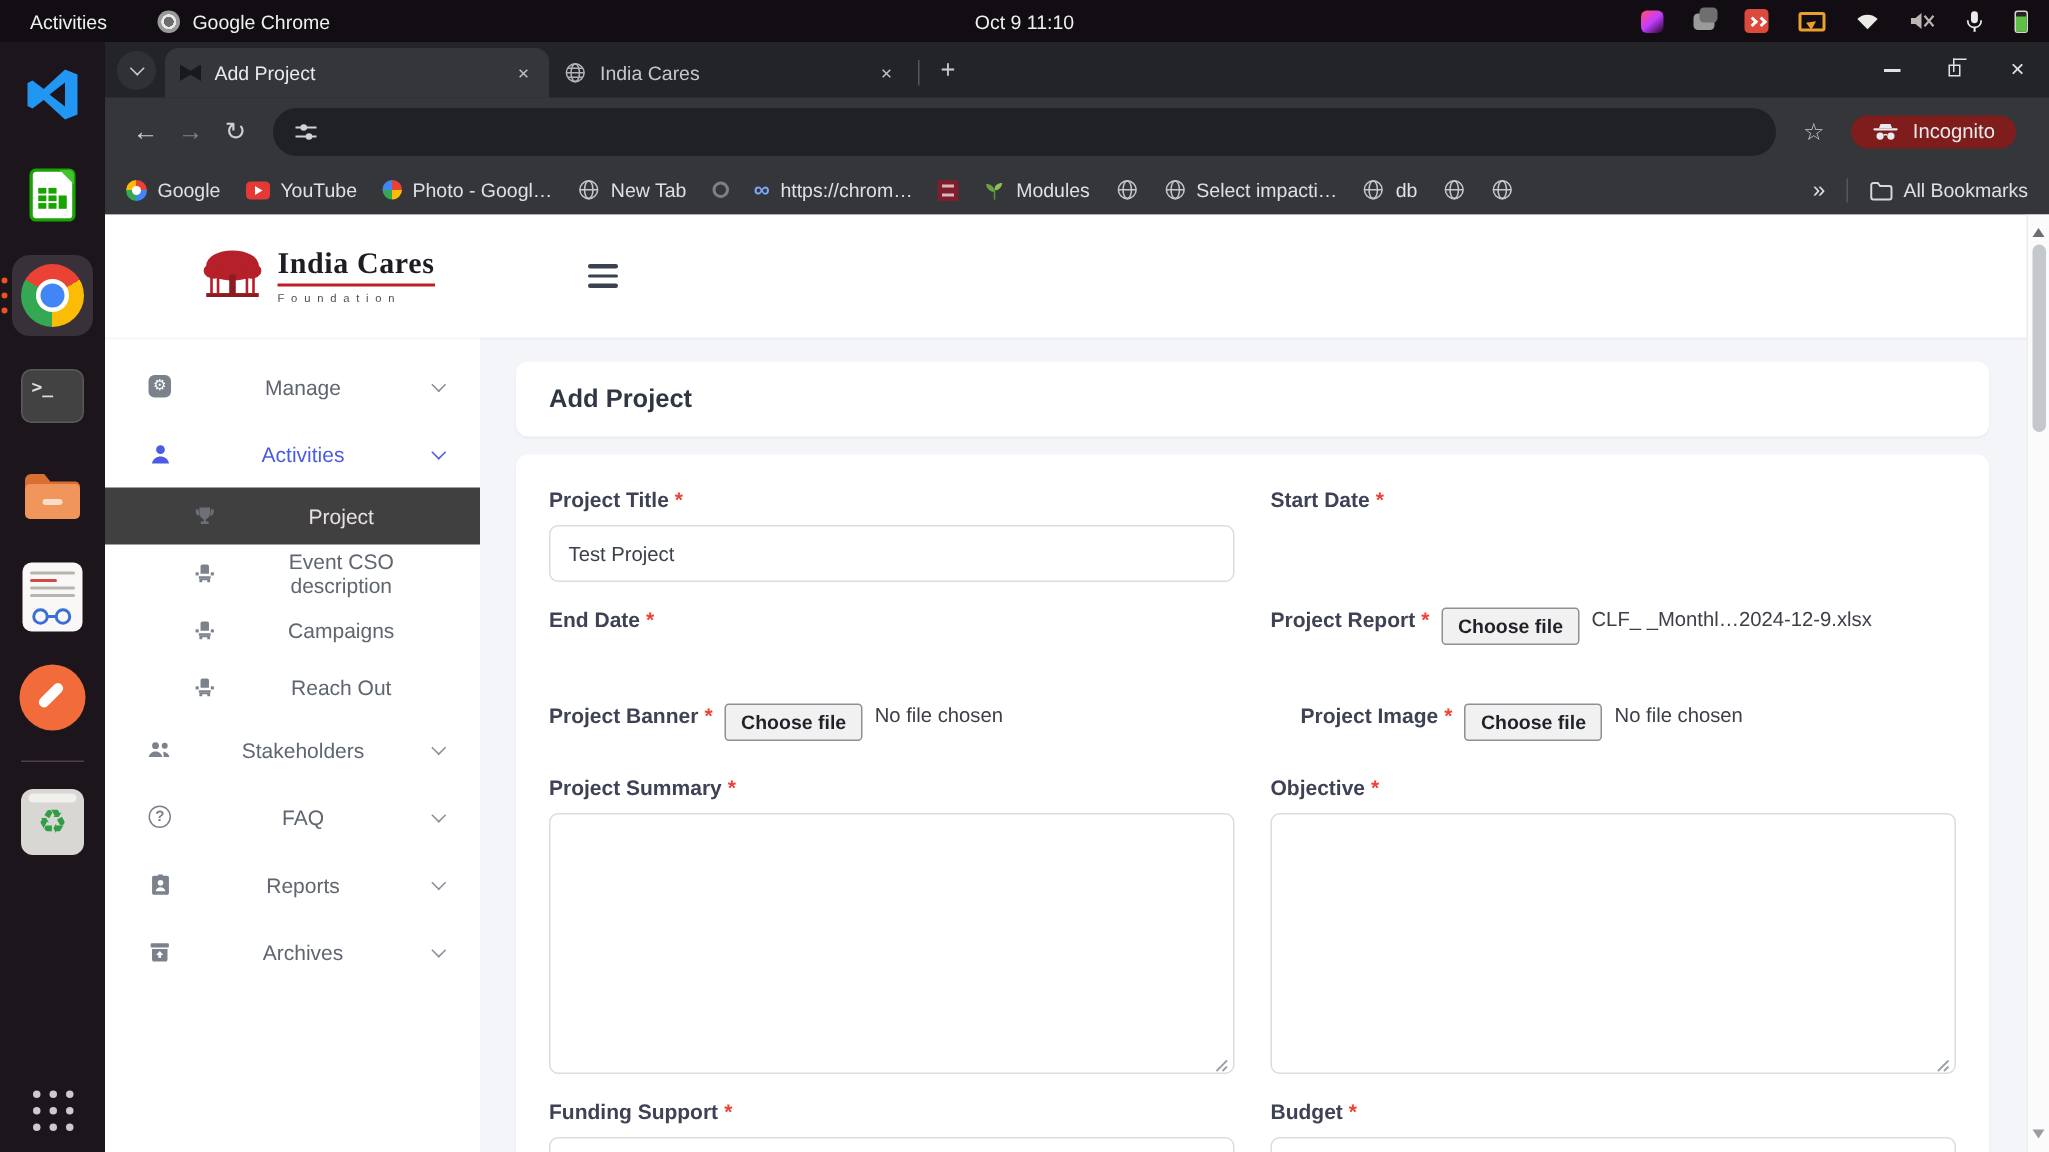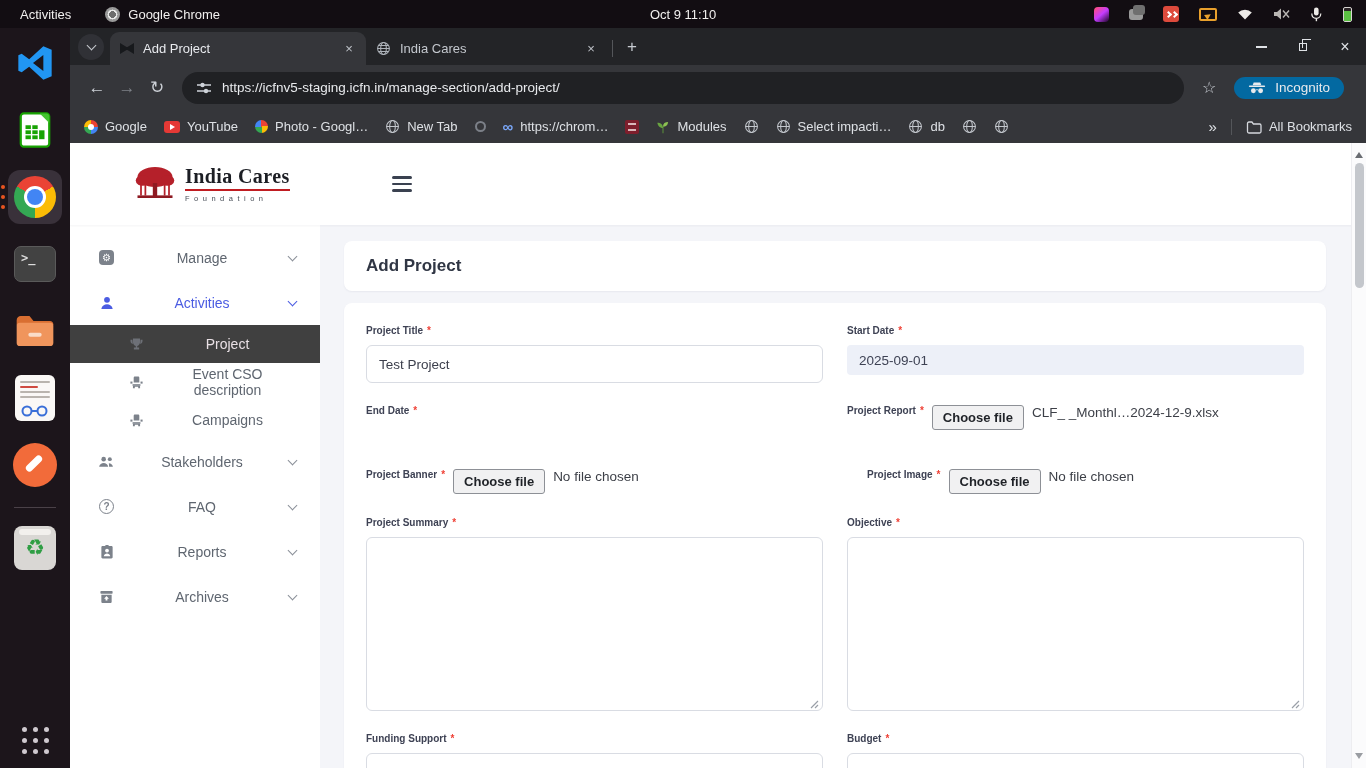--- a/index.html
+++ b/index.html
@@ -80,21 +80,21 @@
   .wc-restore i{width:8px;height:8px;border:1.5px solid #dfe2e6;display:block;position:relative;}
   .wc-restore i::after{content:"";position:absolute;left:2px;bottom:2px;width:8px;height:8px;border:1.5px solid #dfe2e6;
       border-right:none;border-bottom:none;}
 
   .toolbar{height:45px;background:#35363a;display:flex;align-items:center;padding:0 12px;flex:0 0 auto;}
   .nav-btn{width:30px;height:30px;display:flex;align-items:center;justify-content:center;font-size:17px;color:#ccd0d6;}
   .nav-btn.dim{color:#7e8288;}
   .omnibox{flex:1;height:32px;background:#202124;border-radius:16px;margin:0 10px;display:flex;align-items:center;
       padding:0 14px;gap:10px;color:#e8eaed;font-size:13.5px;}
   .star-btn{width:30px;height:30px;display:flex;align-items:center;justify-content:center;color:#c6cad0;font-size:16px;}
-  .incog-chip{height:22px;background:#0369a1;border-radius:16px;display:flex;align-items:center;gap:9px;
+  .incog-chip{height:22px;background:#7f1d1d;border-radius:16px;display:flex;align-items:center;gap:9px;
       padding:0 14px;color:#e8eaed;font-size:13.5px;margin:0 10px;}
   .relaunch{height:34px;background:#0e61d0;border-radius:17px;display:flex;align-items:center;gap:12px;
       padding:0 10px 0 16px;color:#dcebff;font-size:13.5px;}
   .kebab{font-size:15px;color:#cfe2ff;}
 
   .bookmarks{height:33px;background:#35363a;display:flex;align-items:center;padding:0 14px;gap:17px;
       font-size:13px;color:#dde0e4;flex:0 0 auto;}
   .bm{display:flex;align-items:center;gap:7px;white-space:nowrap;}
   .bm-right{margin-left:auto;display:flex;align-items:center;gap:14px;}
   .bm-div{width:1px;height:16px;background:#54565a;}
@@ -141,21 +141,21 @@
   .gear-sq{width:15px;height:15px;background:#7c828b;border-radius:4px;color:#fff;font-size:10px;line-height:15px;
       text-align:center;display:block;}
   .q-circ{width:15px;height:15px;border:1.7px solid #7c828b;border-radius:50%;font-size:10px;font-weight:bold;
       line-height:13px;text-align:center;color:#7c828b;display:block;}
 
   .main{flex:1;min-width:0;padding:16px 40px 0 24px;overflow:hidden;}
   .title-card{background:#fff;border-radius:8px;padding:15px 22px;box-shadow:0 1px 2px rgba(40,40,90,.06);}
   .page-title{font-size:17px;font-weight:bold;color:#303644;}
   .form-card{background:#fff;border-radius:8px;margin-top:12px;padding:22px 22px 30px;box-shadow:0 1px 2px rgba(40,40,90,.06);}
   .fgrid{display:grid;grid-template-columns:1fr 1fr;column-gap:24px;grid-template-rows:80px 64px 48px 216px auto;}
-  .flabel{display:flex;gap:4px;font-size:10px;font-weight:bold;color:#3e4254;margin-bottom:9px;}
+  .flabel{display:flex;gap:4px;font-size:14px;font-weight:bold;color:#3e4254;margin-bottom:9px;}
   .req{color:#ef4136;}
   .text-input{width:100%;height:38px;border:1px solid #d9dce3;border-radius:6px;padding:0 12px;font-size:13.5px;
       color:#3c3f4c;background:#fff;font-family:inherit;outline:none;}
   .date-input{width:100%;height:30px;border:none;border-radius:4px;background:#edf0f8;padding:0 12px;
       font-size:13.5px;color:#3e4254;font-family:inherit;outline:none;}
   .file-row{display:flex;align-items:flex-start;gap:8px;font-size:13.5px;color:#3e4254;flex-wrap:nowrap;}
   .file-row .flabel{margin-bottom:0;white-space:nowrap;}
   .choose-btn{border:1px solid #8d9096;background:#f1f1f2;border-radius:3px;padding:4px 10px;font-size:13px;
       color:#1f2227;font-weight:bold;font-family:inherit;white-space:nowrap;}
   .file-name{color:#3c3f47;white-space:nowrap;overflow:hidden;text-overflow:ellipsis;}
@@ -352,21 +352,20 @@
       <div class="omnibox">
         <span>
           <svg width="16" height="16" viewBox="0 0 16 16">
               <g stroke="#cfd3da" stroke-width="1.4" fill="none">
                 <path d="M1 5h14M1 11h14"></path>
               </g>
               <circle cx="6.5" cy="5" r="2.2" fill="#cfd3da"></circle>
               <circle cx="10" cy="11" r="2.2" fill="#cfd3da"></circle>
             </svg>
         </span>
-        <span>https://icfnv5-staging.icfn.in/manage-section/add-project/</span>
       </div>
       <span class="star-btn">
           <span>☆</span>
         </span>
       <div class="incog-chip">
         <span>
           <svg width="18" height="14" viewBox="0 0 20 14" fill="#e8eaed">
               <rect x="1" y="4.2" width="18" height="1.6" rx=".8"></rect>
               <path d="M5.2 4 6.3 1h7.4l1.1 3z"></path>
               <circle cx="6" cy="10" r="2.7"></circle>
@@ -537,20 +536,32 @@
               <svg width="15" height="15" viewBox="0 0 16 16" fill="currentColor">
                   <path d="M5 2.8c0-.7.6-1.3 1.3-1.3h3.4c.7 0 1.3.6 1.3 1.3V8H5z"></path>
                   <rect x="1.5" y="7" width="2.2" height="2.2"></rect>
                   <rect x="12.3" y="7" width="2.2" height="2.2"></rect>
                   <path d="M3.8 9.8h8.4v1.7H3.8z"></path>
                   <path d="M4.2 11.5v2.6h2v-1.5h3.6v1.5h2v-2.6z"></path>
                 </svg>
             </span>
             <span class="si-label">Campaigns</span>
           </div>
+          <div class="side-item side-sub">
+            <span class="si-icon">
+              <svg width="15" height="15" viewBox="0 0 16 16" fill="currentColor">
+                  <path d="M5 2.8c0-.7.6-1.3 1.3-1.3h3.4c.7 0 1.3.6 1.3 1.3V8H5z"></path>
+                  <rect x="1.5" y="7" width="2.2" height="2.2"></rect>
+                  <rect x="12.3" y="7" width="2.2" height="2.2"></rect>
+                  <path d="M3.8 9.8h8.4v1.7H3.8z"></path>
+                  <path d="M4.2 11.5v2.6h2v-1.5h3.6v1.5h2v-2.6z"></path>
+                </svg>
+            </span>
+            <span class="si-label">Reach Out</span>
+          </div>
           <div class="side-item">
             <span class="si-icon">
               <svg width="17" height="15" viewBox="0 0 18 15" fill="currentColor">
                   <circle cx="6" cy="5" r="2.4"></circle>
                   <circle cx="12.5" cy="5" r="2.1"></circle>
                   <path d="M1.2 13c.5-2.7 2.6-4 4.8-4s4.3 1.3 4.8 4z"></path>
                   <path d="M11.5 9.3c2 .1 3.9 1.3 4.3 3.7h-4z"></path>
                 </svg>
             </span>
             <span class="si-label">Stakeholders</span>
@@ -600,21 +611,20 @@
                   <span>Project Title</span>
                     <span class="req">*</span>
                 </div>
                 <input class="text-input" type="text" value="Test Project" style="">
               </div>
               <div>
                 <div class="flabel">
                   <span>Start Date</span>
                     <span class="req">*</span>
                 </div>
-                <input class="date-input" type="text" value="2025-09-01" style="">
               </div>
 
               <div>
                 <div class="flabel">
                   <span>End Date</span>
                     <span class="req">*</span>
                 </div>
               </div>
               <div class="file-row" style="align-self:start;">
                 <span class="flabel">

